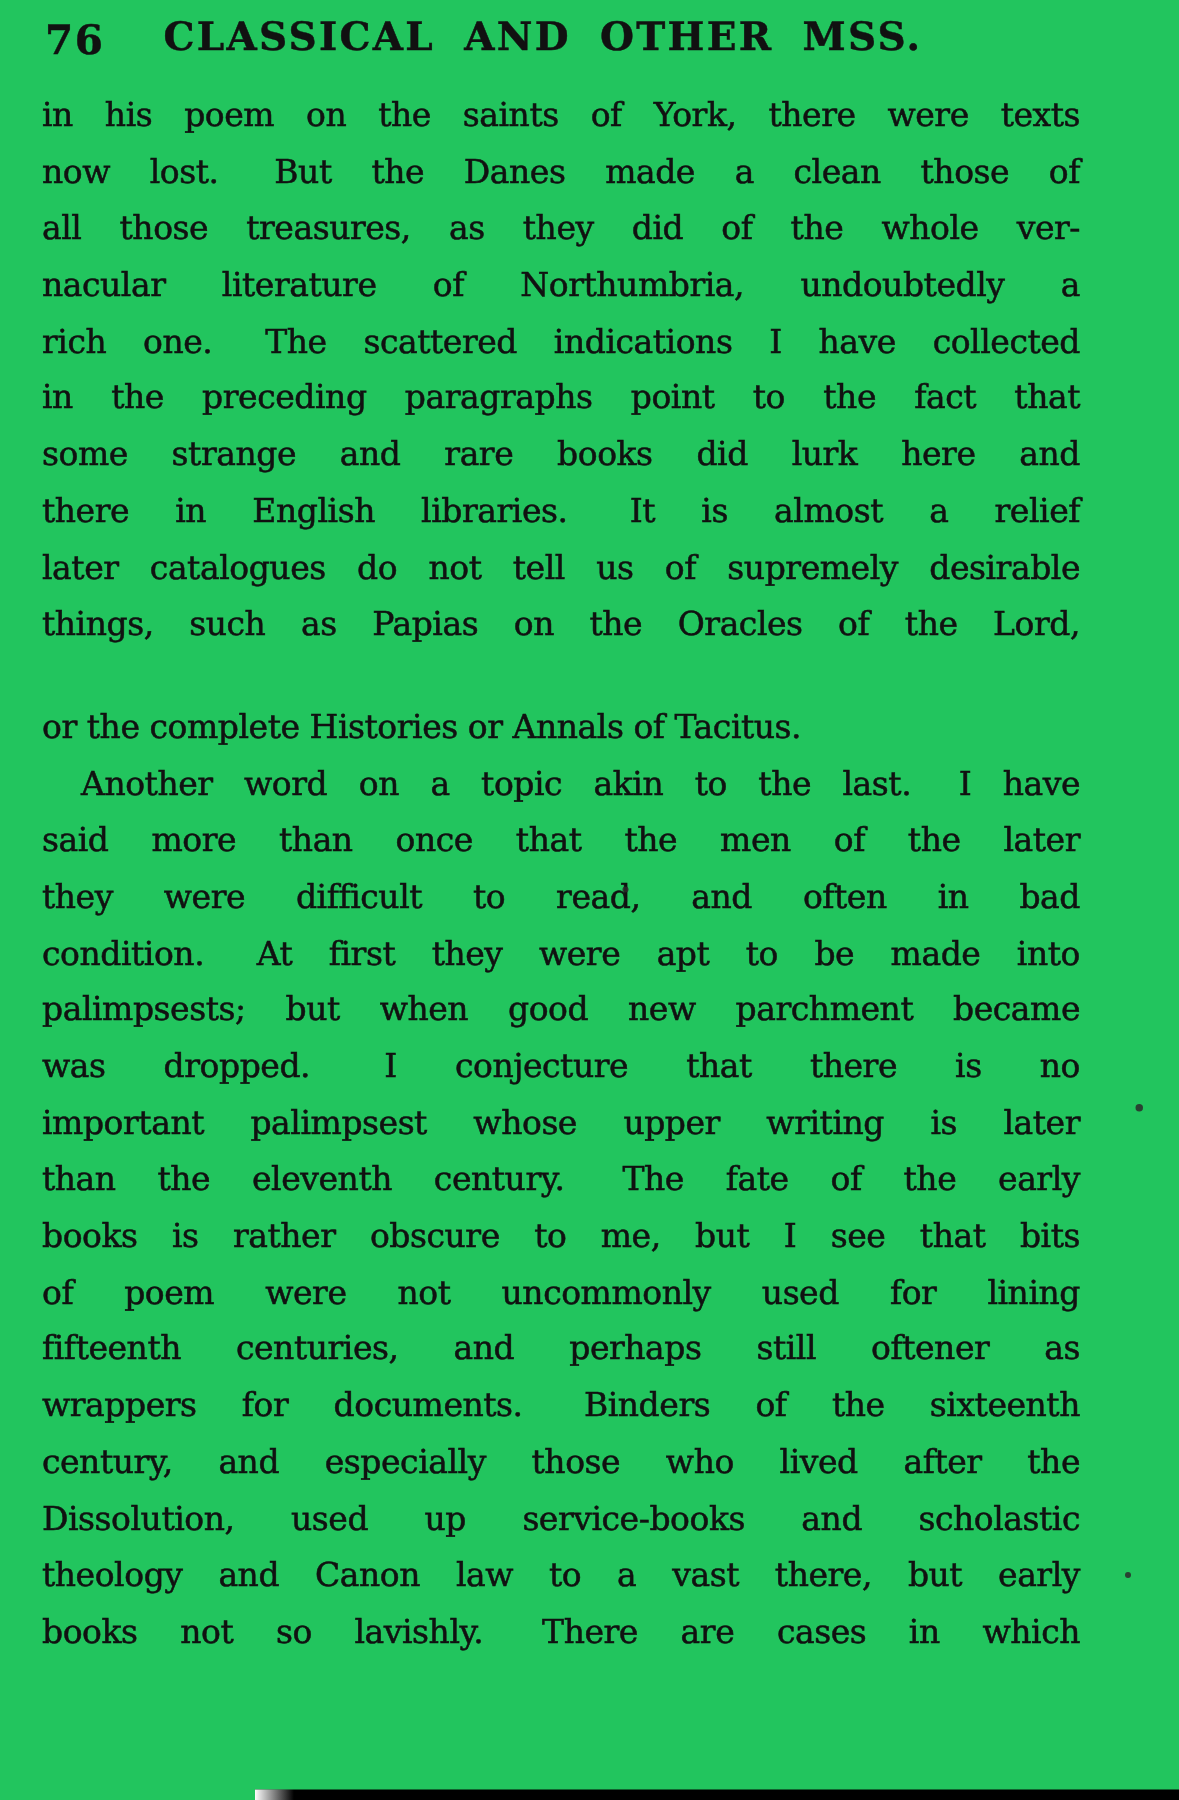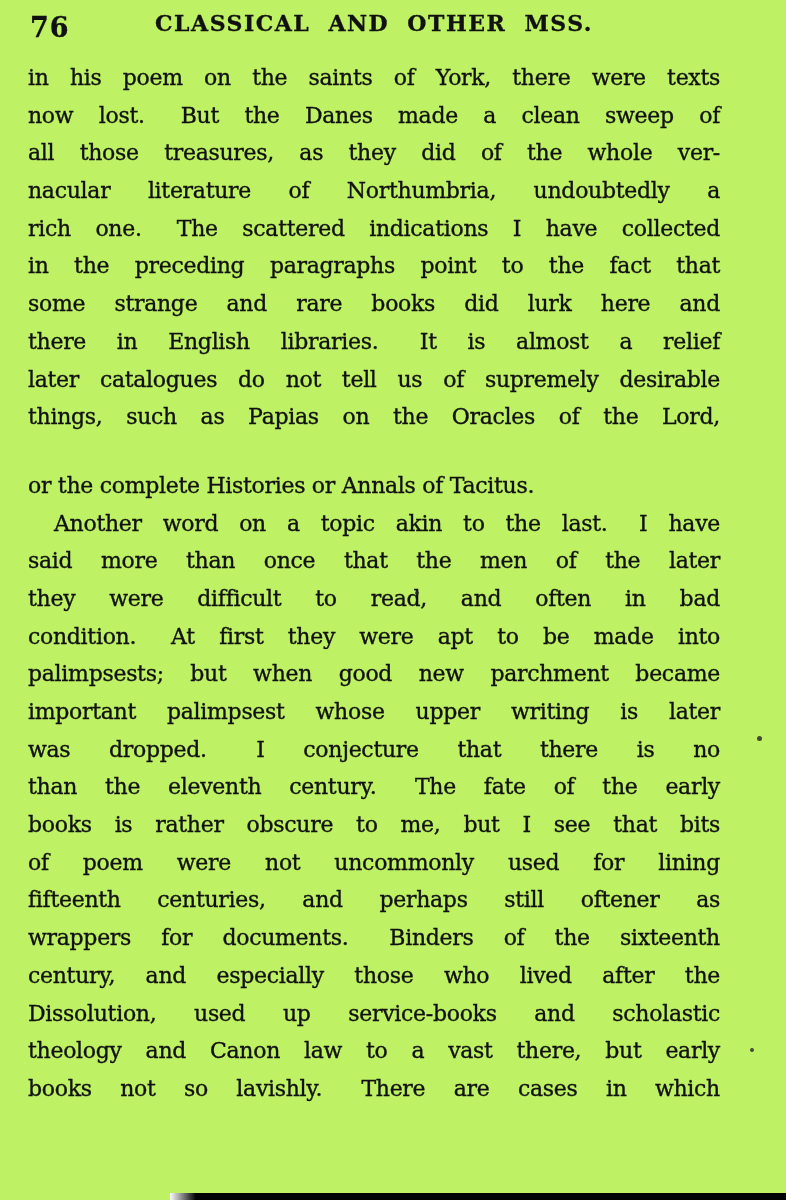--- a/index.html
+++ b/index.html
@@ -4,21 +4,21 @@
 <style>
   html, body {
     margin: 0;
     padding: 0;
     background: #ffffff;
   }
   .page {
     position: relative;
     width: 786px;
     height: 1200px;
-    background: #bef264;
+    background: #22c55e;
     overflow: hidden;
     font-family: "DejaVu Serif", "Liberation Serif", serif;
     color: #111111;
   }
   .header {
     position: absolute;
     top: 0;
     left: 0;
     width: 786px;
     height: 48px;
@@ -27,25 +27,25 @@
     position: absolute;
     left: 30px;
     top: 12px;
     font-size: 27px;
     font-weight: bold;
     letter-spacing: 1px;
     -webkit-text-stroke: 0.3px #111;
   }
   .title {
     position: absolute;
-    left: 28px;
+    left: 16px;
     top: 10px;
     width: 692px;
     text-align: center;
-    font-size: 22px;
+    font-size: 26px;
     font-weight: bold;
     letter-spacing: 1.5px;
     word-spacing: 9px;
     -webkit-text-stroke: 0.3px #111;
     white-space: nowrap;
   }
   .body-text {
     position: absolute;
     top: 59px;
     left: 28px;
@@ -91,37 +91,37 @@
 <body>
 
 <div class="page">
   <div class="header">
     <span class="pagenum">76</span>
     <span class="title">CLASSICAL AND OTHER MSS.</span>
   </div>
 
   <div class="body-text" id="body-text">
       <div class="line">in his poem on the saints of York, there were texts</div>
-      <div class="line">now lost.  But the Danes made a clean sweep of</div>
+      <div class="line">now lost.  But the Danes made a clean those of</div>
       <div class="line">all those treasures, as they did of the whole ver-</div>
       <div class="line">nacular literature of Northumbria, undoubtedly a</div>
       <div class="line">rich one.  The scattered indications I have collected</div>
       <div class="line">in the preceding paragraphs point to the fact that</div>
       <div class="line">some strange and rare books did lurk here and</div>
       <div class="line">there in English libraries.  It is almost a relief</div>
       <div class="line">later catalogues do not tell us of supremely desirable</div>
       <div class="line">things, such as Papias on the Oracles of the Lord,</div>
       <div class="line ragged">or the complete Histories or Annals of Tacitus.</div>
       <div class="line indent">Another word on a topic akin to the last.  I have</div>
       <div class="line">said more than once that the men of the later</div>
       <div class="line">they were difficult to read, and often in bad</div>
       <div class="line">condition.  At first they were apt to be made into</div>
       <div class="line">palimpsests; but when good new parchment became</div>
+      <div class="line">was dropped.  I conjecture that there is no</div>
       <div class="line">important palimpsest whose upper writing is later</div>
-      <div class="line">was dropped.  I conjecture that there is no</div>
       <div class="line">than the eleventh century.  The fate of the early</div>
       <div class="line">books is rather obscure to me, but I see that bits</div>
       <div class="line">of poem were not uncommonly used for lining</div>
       <div class="line">fifteenth centuries, and perhaps still oftener as</div>
       <div class="line">wrappers for documents.  Binders of the sixteenth</div>
       <div class="line">century, and especially those who lived after the</div>
       <div class="line">Dissolution, used up service-books and scholastic</div>
       <div class="line">theology and Canon law to a vast there, but early</div>
       <div class="line">books not so lavishly.  There are cases in which</div>
     </div>

